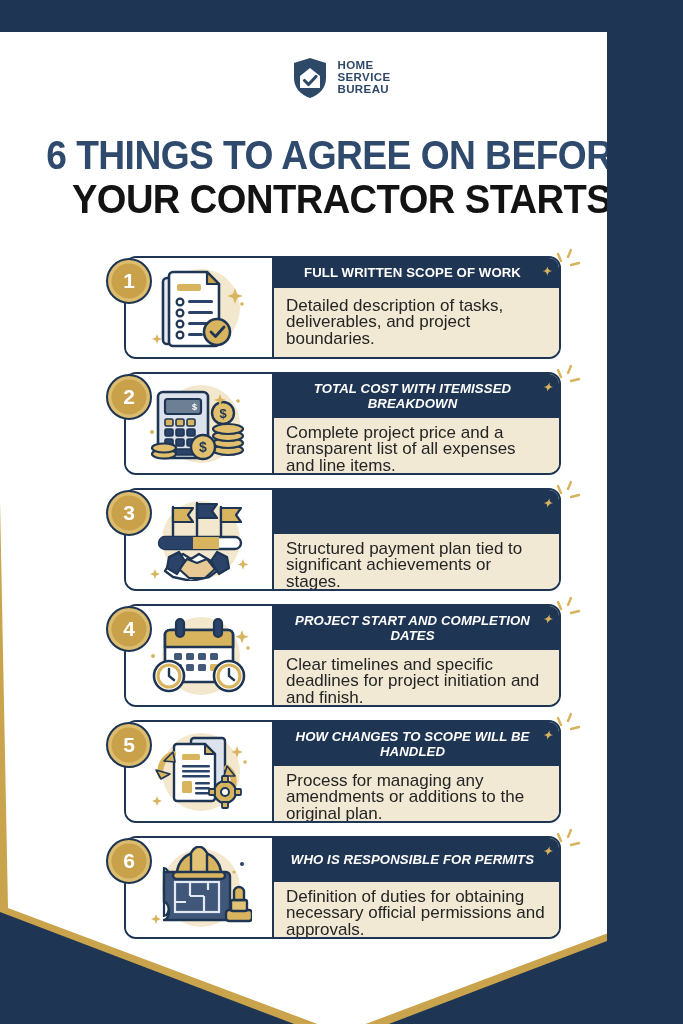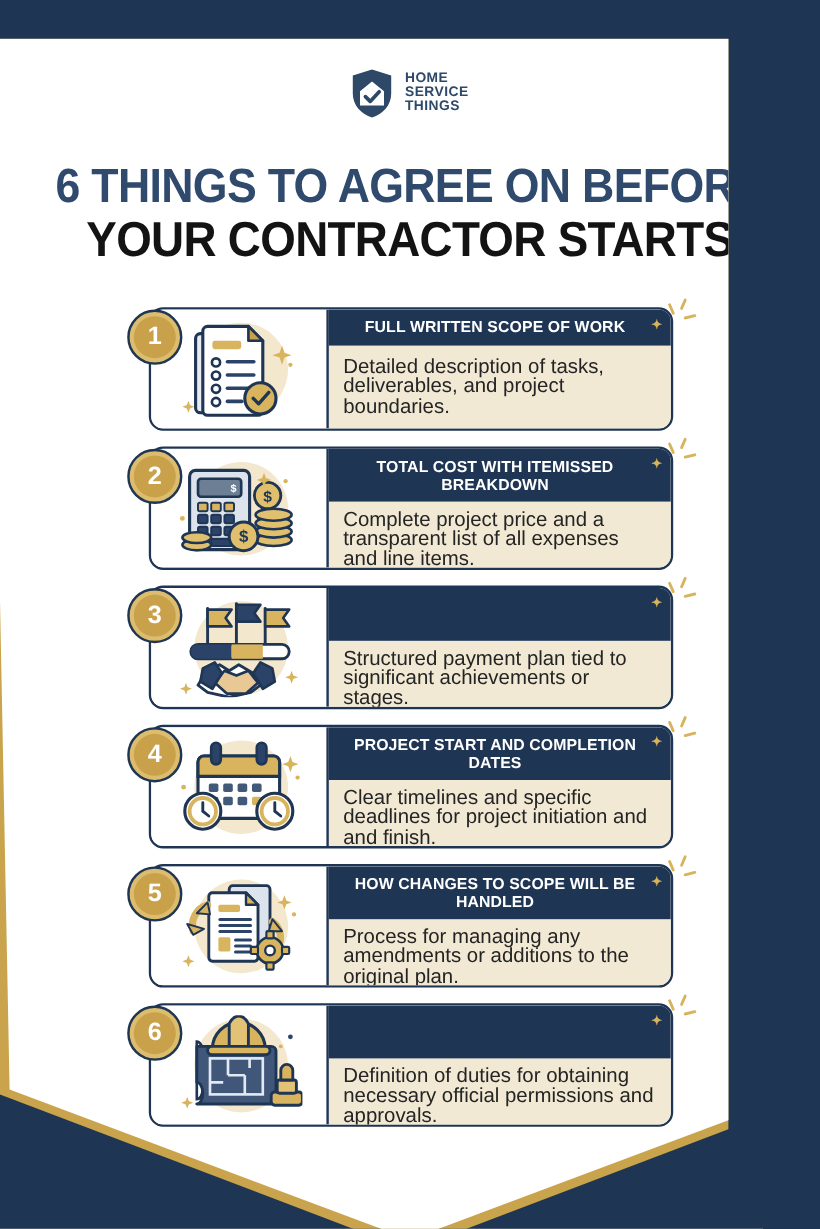--- a/index.html
+++ b/index.html
@@ -82,21 +82,21 @@
   .text-panel{
     flex:1 1 auto;display:flex;flex-direction:column;min-width:0;
   }
   .card-head{
     background:#1e3553;color:#ffffff;
     display:flex;align-items:center;justify-content:center;
     text-align:center;font-weight:bold;font-size:13.2px;line-height:15.5px;
     letter-spacing:.1px;padding:6px 20px 6px 12px;box-sizing:border-box;
     position:relative;
   }
-  .card-head.two-line{min-height:44px;}
+  .card-head.two-line{min-height:44px;font-style:italic;}
   .card-head.one-line{min-height:30px;}
   .card-head .star{
     position:absolute;right:7px;top:8px;color:#d8b35c;font-size:11px;line-height:11px;
   }
   .card-body{
     flex:1 1 auto;background:#f2e9d5;color:#242424;
     font-size:17px;line-height:16.4px;padding:7px 12px;box-sizing:border-box;
     display:flex;flex-direction:column;justify-content:center;
   }
   .card-body.left{text-align:left;}
@@ -129,21 +129,21 @@
     <span class="shield">
       <svg viewBox="0 0 36 42" width="36" height="42">
         <path d="M18 1 L34 6 V21 C34 31 27 38 18 41 C9 38 2 31 2 21 V6 Z" fill="#2e4868"></path>
         <path d="M18 11 L28 19 V31 H8 V19 Z" fill="#ffffff"></path>
         <path d="M12.5 23.5 L16.5 27.5 L24 19.5" fill="none" stroke="#2e4868" stroke-width="3.1" stroke-linecap="round" stroke-linejoin="round"></path>
       </svg>
     </span>
     <span class="wordmark">
       <span>HOME</span><br>
       <span>SERVICE</span><br>
-      <span>THINGS</span>
+      <span>BUREAU</span>
     </span>
   </div>
 
   <h1 id="heading">
     <span class="l1">6 THINGS TO AGREE ON BEFORE</span>
     <span class="l2">YOUR CONTRACTOR STARTS</span>
   </h1>
 
   <div id="list">
 
@@ -428,20 +428,21 @@
             <rect x="80" y="64" width="26" height="11" rx="3" fill="#d9b45e" stroke="#1e3553" stroke-width="2.4"></rect>
             <rect x="85" y="54" width="16" height="11" rx="2" fill="#e2c275" stroke="#1e3553" stroke-width="2.4"></rect>
             <path d="M88 54 v-8 a5 5 0 0 1 5 -5 a5 5 0 0 1 5 5 v8 z" fill="#d9b45e" stroke="#1e3553" stroke-width="2.4" stroke-linejoin="round"></path>
             <circle cx="96" cy="18" r="2" fill="#2b4369"></circle>
             <circle cx="88" cy="26" r="1.6" fill="#d9b45e"></circle>
             <path d="M10 68 l1.3 3.6 3.7 1.4 -3.7 1.4 -1.3 3.6 -1.3 -3.6 -3.7 -1.4 3.7 -1.4 z" fill="#d9b45e"></path>
           </svg>
         </div>
         <div class="text-panel">
           <div class="card-head two-line">
+            <span>WHO IS RESPONSIBLE FOR PERMITS</span>
             <span class="star">✦</span>
           </div>
           <div class="card-body left">Definition of duties for obtaining necessary official permissions and approvals.</div>
         </div>
       </div>
       <div class="badge">
         <span>6</span>
       </div>
       <svg class="rays" viewBox="0 0 34 34">
         <g stroke="#d8b35c" stroke-width="2.4" stroke-linecap="round">

